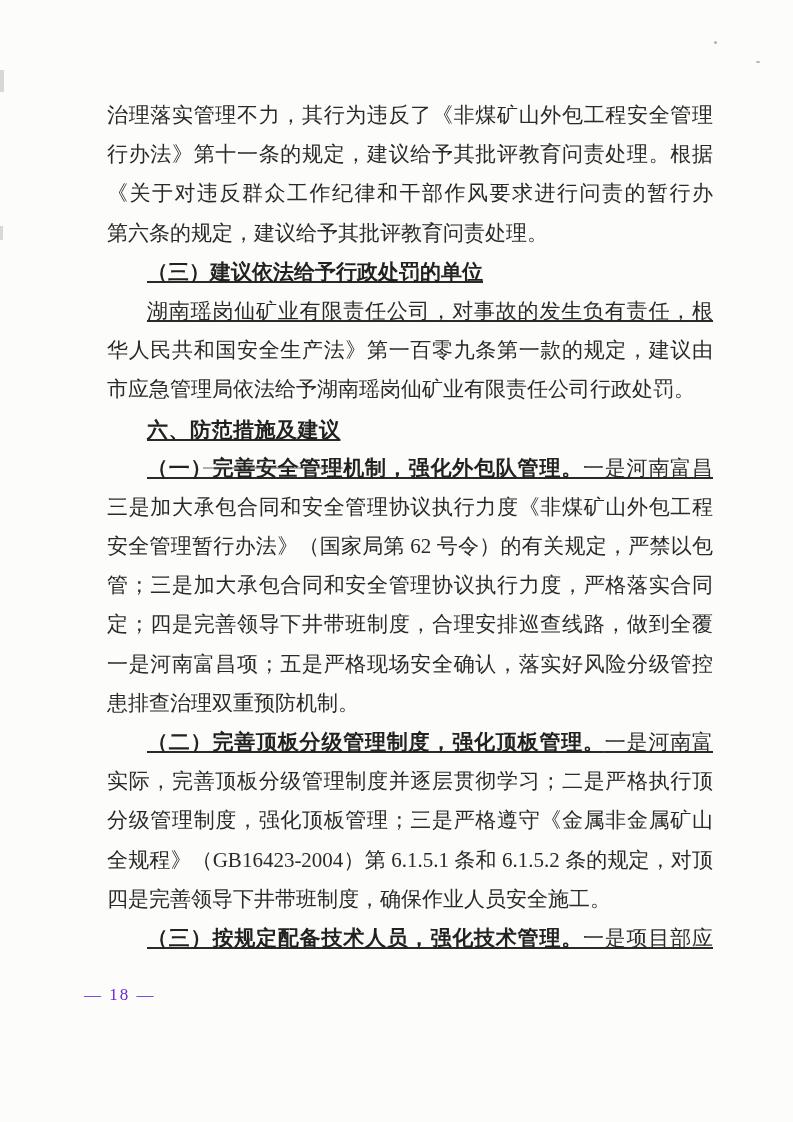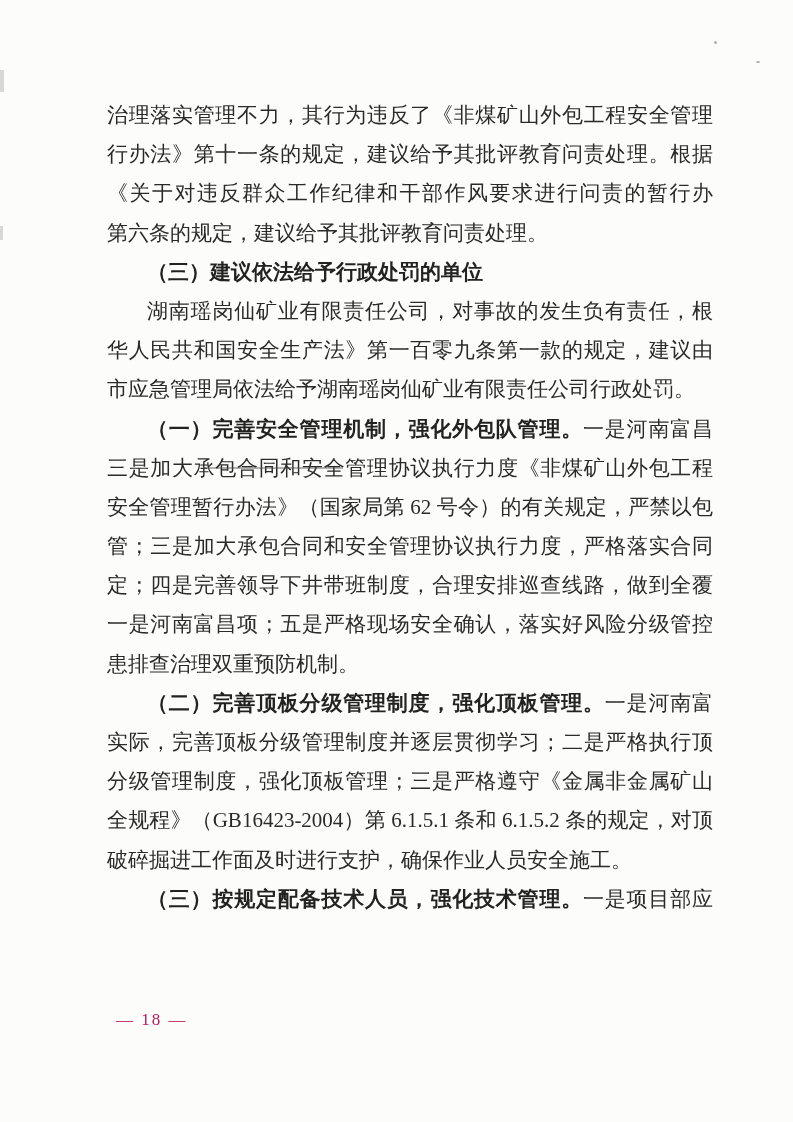--- a/index.html
+++ b/index.html
@@ -14,29 +14,28 @@
   .text-block{
     position:absolute;left:107px;top:96px;width:606px;
   }
   .line{
     height:39.2px;line-height:39.2px;
     font-size:21px;color:#2a2a28;
     white-space:nowrap;
     text-align:left;
   }
   .line.fill{text-align:justify;text-align-last:justify;white-space:normal;height:39.2px;overflow:hidden;}
-  .line.indent{padding-left:40px;}
+  .line.indent{padding-left:40px;text-decoration:underline;}
   .seg-body{font-weight:400;}
   .seg-kaiti{font-weight:700;color:#222220;}
   .seg-heiti{font-family:"Liberation Sans","DejaVu Sans",sans-serif;font-weight:600;color:#222220;letter-spacing:.5px;}
   .footer{
-    position:absolute;left:84px;top:1010px;
-    font-size:17px;color:#be185d;letter-spacing:2px;
+    position:absolute;left:84px;top:985px;
+    font-size:17px;color:#6d28d9;letter-spacing:2px;
     font-family:"Liberation Serif","DejaVu Serif",serif;
-    margin-left:32px;
   }
   .speck{position:absolute;background:#8f8f8b;border-radius:50%;opacity:.7;}
   .speck.s1{left:714px;top:41px;width:3px;height:3px;}
   .speck.s2{left:756px;top:61px;width:4px;height:2px;}
   .edge-smudge{position:absolute;background:#b9b9b5;opacity:.55;}
   .edge-smudge.e1{left:0;top:70px;width:4px;height:22px;}
   .edge-smudge.e2{left:0;top:226px;width:3px;height:14px;}
   .strike-artifact{
     position:absolute;left:203px;top:467px;width:140px;height:2px;
     background:#55554f;opacity:.45;
@@ -54,31 +53,32 @@
 
   <div class="text-block">
       <div class="line fill"><span class="seg-body">治理落实管理不力，其行为违反了《非煤矿山外包工程安全管理暂</span></div>
       <div class="line fill"><span class="seg-body">行办法》第十一条的规定，建议给予其批评教育问责处理。根据</span></div>
       <div class="line fill"><span class="seg-body">《关于对违反群众工作纪律和干部作风要求进行问责的暂行办法》</span></div>
       <div class="line"><span class="seg-body">第六条的规定，建议给予其批评教育问责处理。</span></div>
       <div class="line indent"><span class="seg-kaiti">（三）建议依法给予行政处罚的单位</span></div>
       <div class="line indent fill"><span class="seg-body">湖南瑶岗仙矿业有限责任公司，对事故的发生负有责任，根据《中</span></div>
       <div class="line fill"><span class="seg-body">华人民共和国安全生产法》第一百零九条第一款的规定，建议由郴州</span></div>
       <div class="line"><span class="seg-body">市应急管理局依法给予湖南瑶岗仙矿业有限责任公司行政处罚。</span></div>
+      <div class="line indent"><span class="seg-heiti">六、防范措施及建议</span></div>
       <div class="line indent fill"><span class="seg-kaiti">（一）完善安全管理机制，强化外包队管理。</span><span class="seg-body">一是河南富昌项</span></div>
       <div class="line fill"><span class="seg-body">三是加大承包合同和安全管理协议执行力度《非煤矿山外包工程</span></div>
       <div class="line fill"><span class="seg-body">安全管理暂行办法》（国家局第 62 号令）的有关规定，严禁以包代</span></div>
       <div class="line fill"><span class="seg-body">管；三是加大承包合同和安全管理协议执行力度，严格落实合同约</span></div>
       <div class="line fill"><span class="seg-body">定；四是完善领导下井带班制度，合理安排巡查线路，做到全覆盖，</span></div>
       <div class="line fill"><span class="seg-body">一是河南富昌项；五是严格现场安全确认，落实好风险分级管控与隐</span></div>
       <div class="line"><span class="seg-body">患排查治理双重预防机制。</span></div>
       <div class="line indent fill"><span class="seg-kaiti">（二）完善顶板分级管理制度，强化顶板管理。</span><span class="seg-body">一是河南富昌项</span></div>
       <div class="line fill"><span class="seg-body">实际，完善顶板分级管理制度并逐层贯彻学习；二是严格执行顶板</span></div>
       <div class="line fill"><span class="seg-body">分级管理制度，强化顶板管理；三是严格遵守《金属非金属矿山安</span></div>
       <div class="line fill"><span class="seg-body">全规程》（GB16423-2004）第 6.1.5.1 条和 6.1.5.2 条的规定，对顶板</span></div>
-      <div class="line"><span class="seg-body">破碎掘进工作面及时进行支护，确保作业人员安全施工。</span></div>
+      <div class="line"><span class="seg-body">四是完善领导下井带班制度，确保作业人员安全施工。</span></div>
       <div class="line indent fill"><span class="seg-kaiti">（三）按规定配备技术人员，强化技术管理。</span><span class="seg-body">一是项目部应严</span></div>
     </div>
 
   <div class="strike-artifact"></div>
 
   <div class="footer">— 18 —</div>
 </div>
 
 </body></html>

